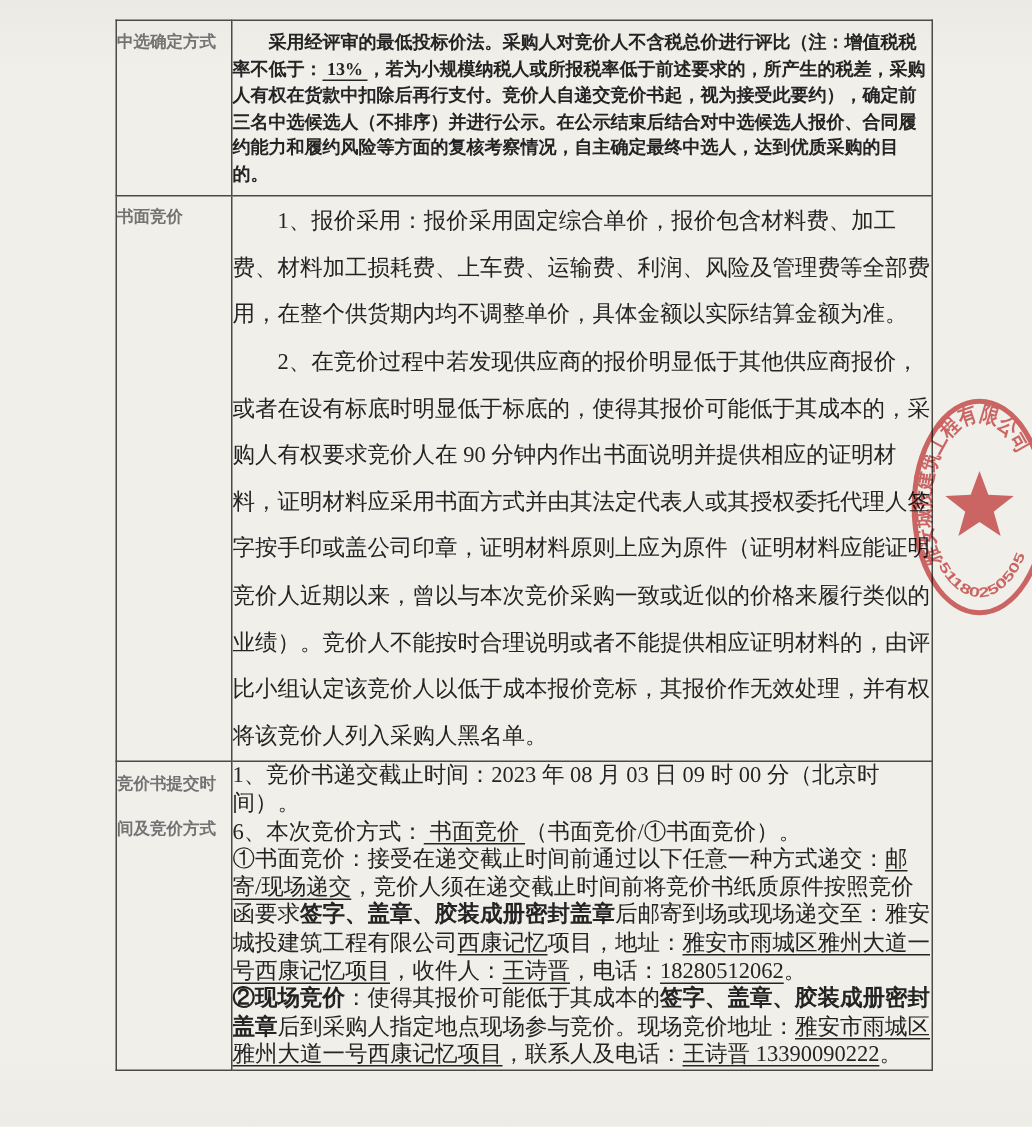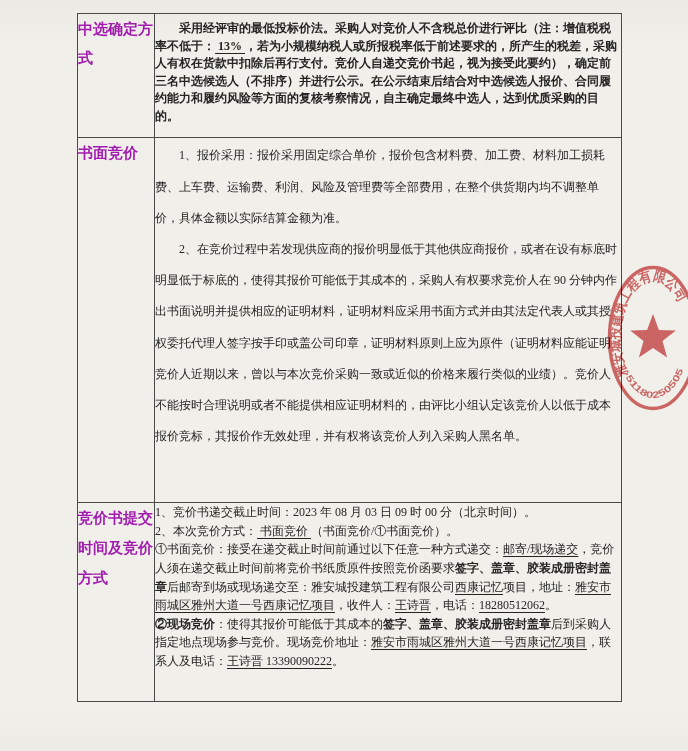--- a/index.html
+++ b/index.html
@@ -24,29 +24,29 @@
   }
   table.doc td{
     border:1.6px solid #4a4a48;
     vertical-align:top;
     padding:0;
   }
   td.label{
     width:76px;
     font-family:"Liberation Sans","DejaVu Sans",sans-serif;
     font-weight:bold;
-    font-size:15px;
+    font-size:11px;
     line-height:29px;
     padding:7px 2px 0 6px;
     word-break:break-all;
-    color:#a21caf;
+    color:#737373;
   }
   td.content{
     padding:3px 9px 2px 10px;
-    font-size:12px;
+    font-size:15px;
     word-break:normal;
     color:#242424;
   }
   td.content p{margin:0;}
   p.indent{text-indent:2em;}
   .u{text-decoration:underline;text-underline-offset:3px;text-decoration-thickness:1px;}
   .b{font-weight:bold;}
   
   tr:nth-child(1){height:117px;}
   tr:nth-child(1) td.content{font-weight:bold;font-size:12px;line-height:17.6px;padding-top:6px;}
@@ -88,21 +88,21 @@
         <td class="label">书面竞价</td>
         <td class="content">
           <p class="indent"><span>1、报价采用：报价采用固定综合单价，报价包含材料费、加工费、材料加工损耗费、上车费、运输费、利润、风险及管理费等全部费用，在整个供货期内均不调整单价，具体金额以实际结算金额为准。</span></p>
           <p class="indent"><span>2、在竞价过程中若发现供应商的报价明显低于其他供应商报价，或者在设有标底时明显低于标底的，使得其报价可能低于其成本的，采购人有权要求竞价人在 90 分钟内作出书面说明并提供相应的证明材料，证明材料应采用书面方式并由其法定代表人或其授权委托代理人签字按手印或盖公司印章，证明材料原则上应为原件（证明材料应能证明竞价人近期以来，曾以与本次竞价采购一致或近似的价格来履行类似的业绩）。竞价人不能按时合理说明或者不能提供相应证明材料的，由评比小组认定该竞价人以低于成本报价竞标，其报价作无效处理，并有权将该竞价人列入采购人黑名单。</span></p>
         </td>
       </tr>
       <tr>
         <td class="label">竞价书提交时间及竞价方式</td>
         <td class="content">
           <p><span>1、竞价书递交截止时间：2023 年 08 月 03 日 09 时 00 分（北京时间）。</span></p>
-          <p><span>2、本次竞价方式：</span><span class="u"> 书面竞价 </span><span>（书面竞价/①书面竞价）。</span></p>
+          <p><span>6、本次竞价方式：</span><span class="u"> 书面竞价 </span><span>（书面竞价/①书面竞价）。</span></p>
           <p><span>①书面竞价：接受在递交截止时间前通过以下任意一种方式递交：</span><span class="u">邮寄/现场递交</span><span>，竞价人须在递交截止时间前将竞价书纸质原件按照竞价函要求</span><span class="b">签字、盖章、胶装成册密封盖章</span><span>后邮寄到场或现场递交至：雅安城投建筑工程有限公司</span><span class="u">西康记忆</span><span>项目，地址：</span><span class="u">雅安市雨城区雅州大道一号西康记忆项目</span><span>，收件人：</span><span class="u">王诗晋</span><span>，电话：</span><span class="u">18280512062</span><span>。</span></p>
           <p><span class="b">②现场竞价</span><span>：使得其报价可能低于其成本的</span><span class="b">签字、盖章、胶装成册密封盖章</span><span>后到采购人指定地点现场参与竞价。现场竞价地址：</span><span class="u">雅安市雨城区雅州大道一号西康记忆项目</span><span>，联系人及电话：</span><span class="u">王诗晋 13390090222</span><span>。</span></p>
         </td>
       </tr>
     </tbody>
 </table>
 
 <svg class="seal" viewBox="0 0 120 160" aria-hidden="true">
   <defs>
     <path id="sealTopArc" d="M 34.7 116.6 A 33 57 0 1 1 87.0 47.3" fill="none"></path>

